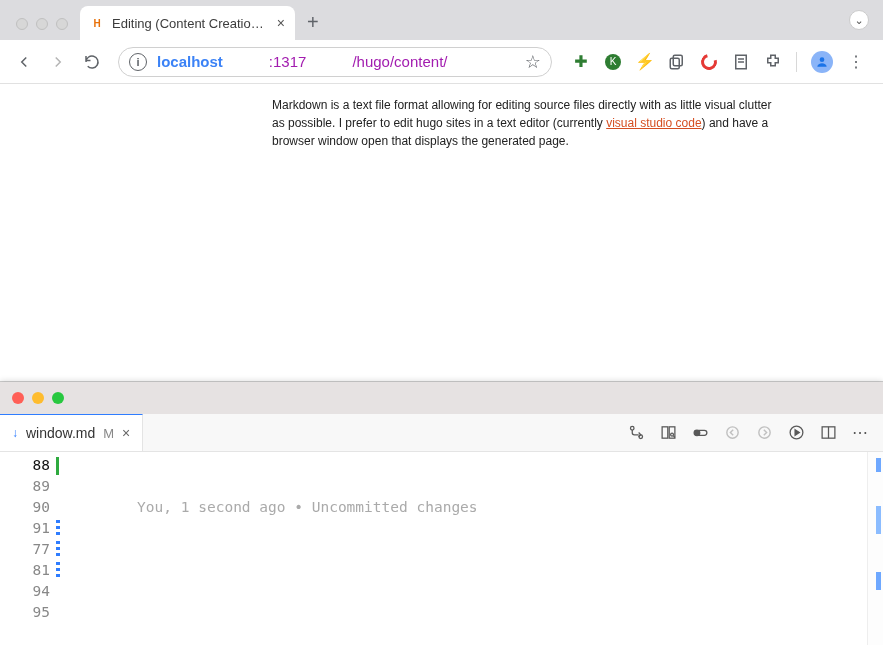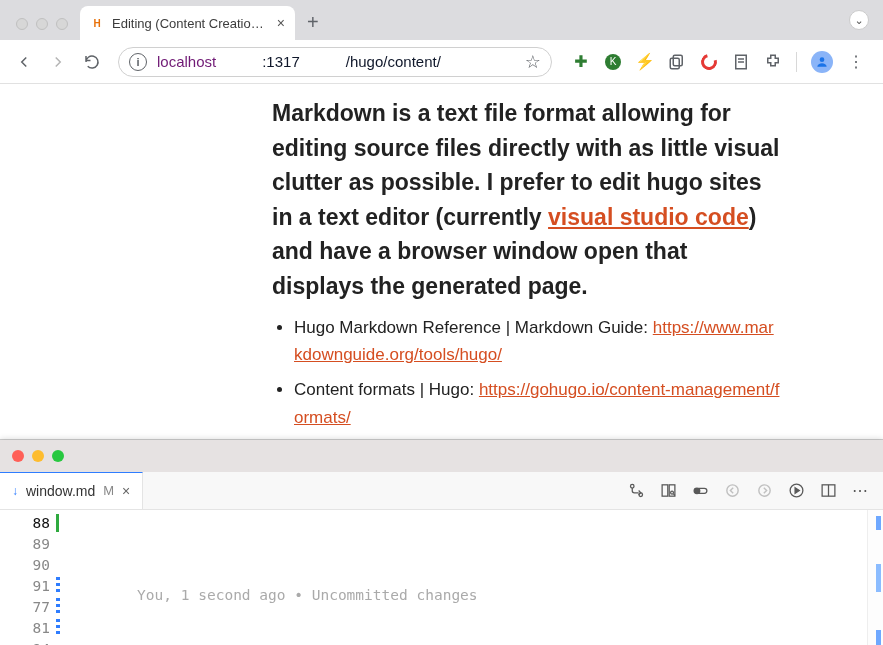--- a/index.html
+++ b/index.html
@@ -95,22 +95,22 @@
     color:#3c3c3c;
     gap:10px;
     background:#fff;
   }
   .omnibox .info {
     width:18px; height:18px; border:1.5px solid #5f6368; border-radius:50%;
     display:flex; align-items:center; justify-content:center;
     font-size:11px; font-weight:bold; color:#5f6368;
   }
   .omnibox .url { flex:1; white-space:nowrap; overflow:hidden; }
-  .omnibox .url .host { color:#701a75; }
-  .omnibox .url .path { color:#0f172a;padding-left:46px; }
+  .omnibox .url .host { color:#3b82f6;font-weight:bold; }
+  .omnibox .url .path { color:#a21caf;padding-left:46px; }
   .omnibox .star { color:#5f6368; font-size:18px; }
   .ext-icons { display:flex; align-items:center; gap:14px; padding:0 8px; }
   .ext-icons .ico { width:18px; height:18px; display:flex; align-items:center; justify-content:center; font-size:16px; color:#5f6368; }
   .ext-icons .sep { width:1px; height:20px; background:#d8d8d8; }
   .avatar { width:22px; height:22px; border-radius:50%; background:#8ab4f8; display:flex; align-items:center; justify-content:center; }
   .avatar svg { width:14px; height:14px; fill:#1a73e8; }
 
   .page {
     flex:1;
     overflow:hidden;
@@ -118,25 +118,24 @@
     background:#fff;
     color:#222;
   }
   .page h2 {
     font-size: 38px;
     font-weight: 400;
     margin-bottom: 28px;
     color:#222;
   }
   .page p {
-    font-size: 23px;
+    font-size: 12px;
     line-height: 1.5;
     max-width: 510px;
-    margin-bottom: 11px;
-    font-weight: bold;
+    margin-bottom: 24px;
   }
   .page a { color:#d54e21; text-decoration: underline; }
   .page ul { padding-left: 22px; max-width:510px; }
   .page li { font-size:17px; line-height:1.6; margin-bottom:8px; }
   .page li a { word-break: break-all; }
 
   
   .editor {
     flex:1;
     background:#fff;
@@ -212,21 +211,21 @@
   .gutter-marks .m { height:21px; display:flex; align-items:center; }
   .gutter-marks .bar { width:3px; height:18px; background:#2faa3f; }
   .gutter-marks .dots { width:4px; height:18px; background:
     repeating-linear-gradient(#2f7dff 0 3px, transparent 3px 6px); }
   .code {
     flex:1;
     padding:3px 8px 0 10px;
     white-space:pre-wrap;
     color:#222;
   }
-  .code .line { min-height:21px;margin-top:30px; }
+  .code .line { min-height:21px; }
   .blame { color:#aaa; }
   .hdr { color:#8b1a1a; font-weight:600; }
   .minimap {
     position:absolute; right:0; top:0; bottom:0; width:16px;
     background:#fdfdfd; border-left:1px solid #eee;
   }
   .minimap .chunk { position:absolute; right:2px; width:5px; background:#6ea8ff; }
   .minimap .c1 { top:6px; height:14px; }
   .minimap .c2 { top:54px; height:28px; background:#8bbcff; }
   .minimap .c3 { top:120px; height:18px; }
@@ -308,28 +307,20 @@
           </svg>
         </div>
       <div class="ico">⋮</div>
     </div>
   </div>
 
   <div class="page">
     <p>
       <span>Markdown is a text file format allowing for editing source files directly with as little visual clutter as possible. I prefer to edit hugo sites in a text editor (currently </span><a href="#">visual studio code</a><span>) and have a browser window open that displays the generated page.</span>
     </p>
-    <ul>
-      <li>
-        <span>Hugo Markdown Reference | Markdown Guide: </span><a href="#">https://www.markdownguide.org/tools/hugo/</a>
-      </li>
-      <li>
-        <span>Content formats | Hugo: </span><a href="#">https://gohugo.io/content-management/formats/</a>
-      </li>
-    </ul>
   </div>
 </div>
 
 <div class="editor">
   <div class="editor-titlebar">
     <div class="traffic">
       <div class="d r"></div>
       <div class="d y"></div>
       <div class="d g"></div>
     </div>

